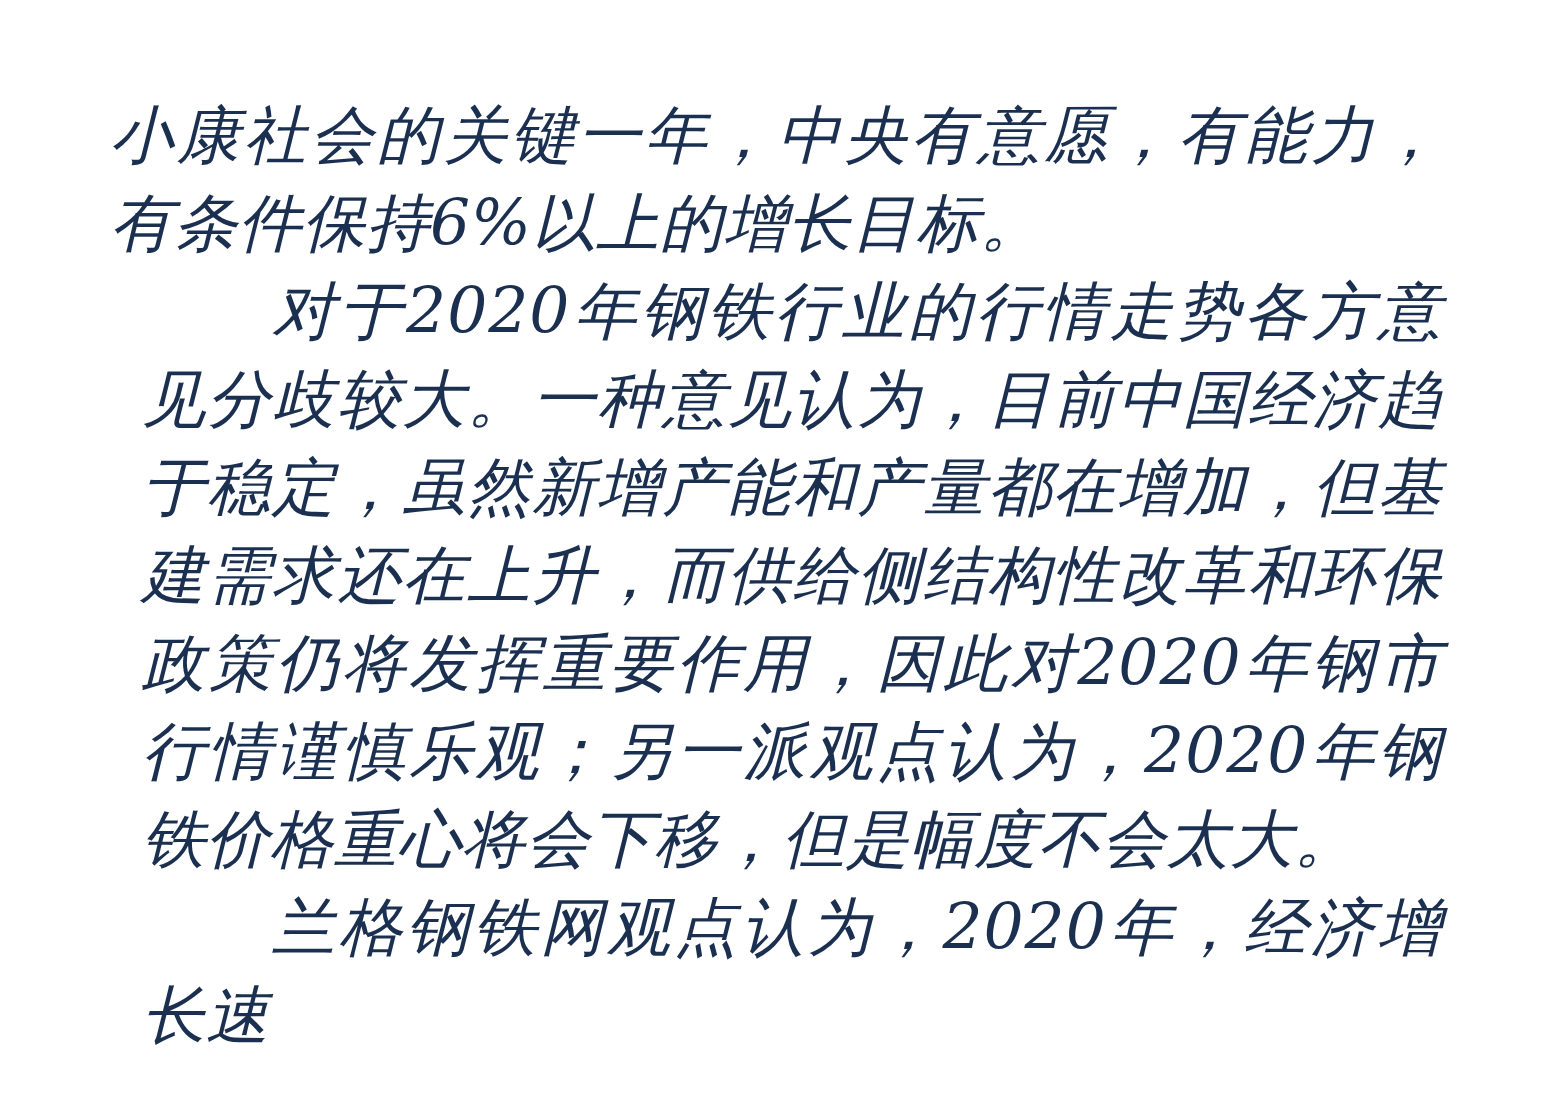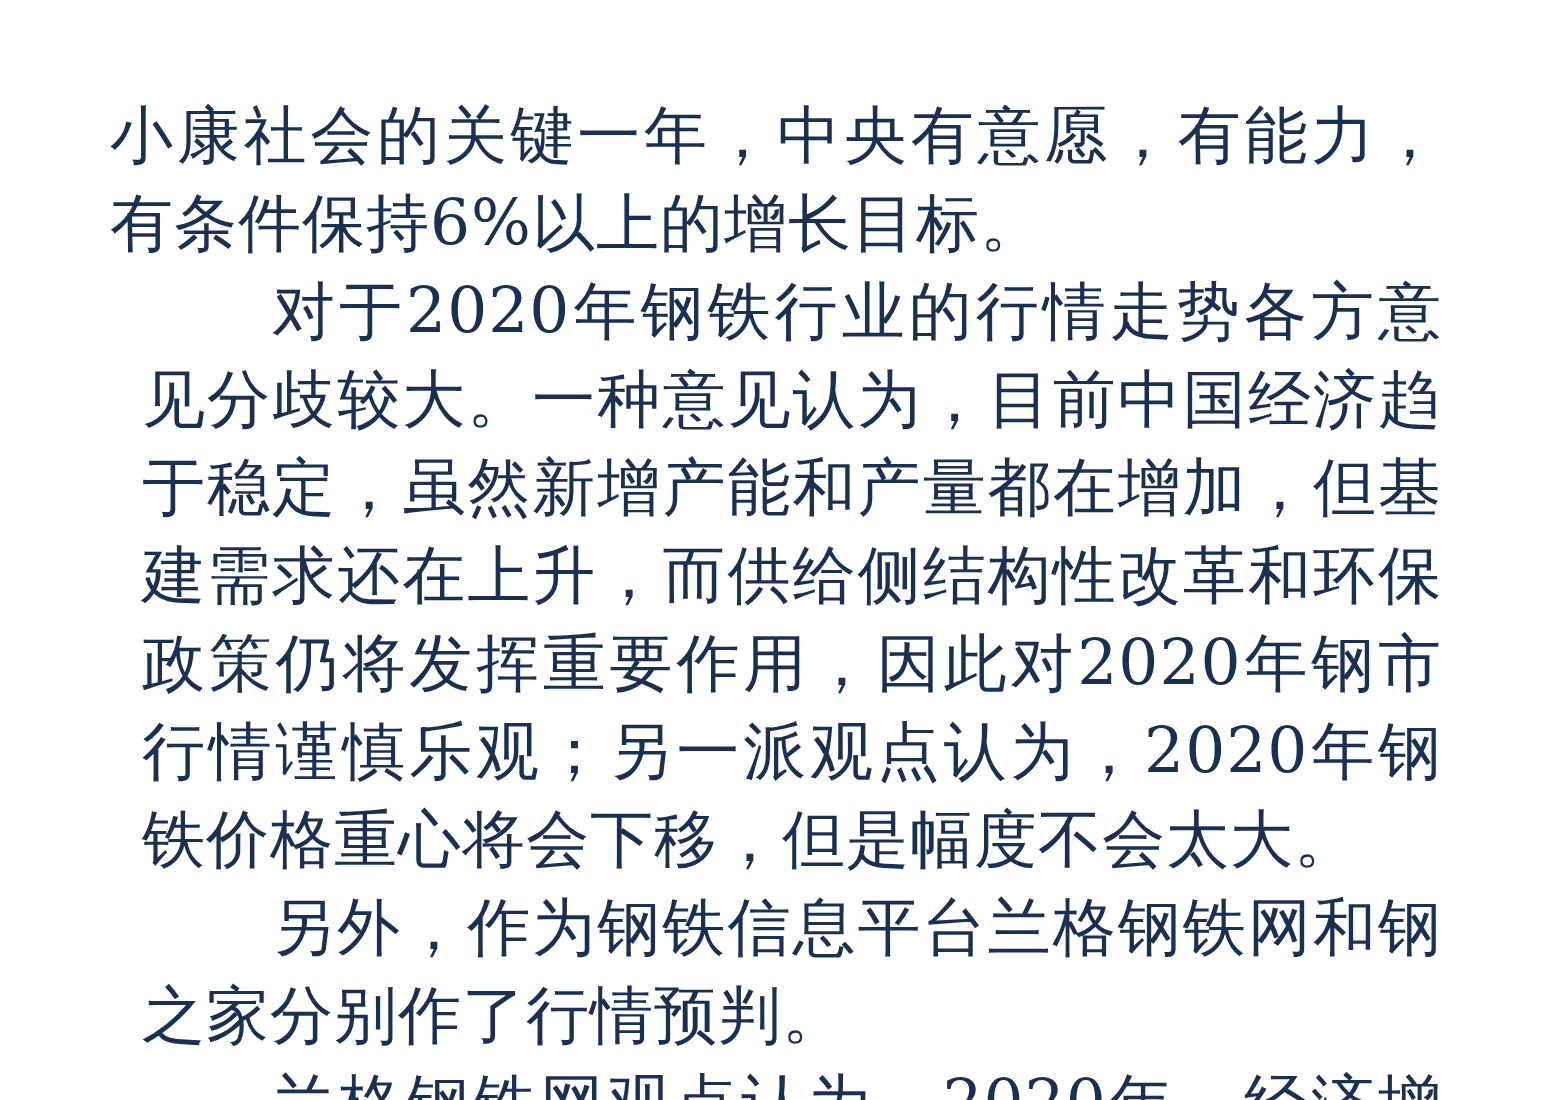--- a/index.html
+++ b/index.html
@@ -8,20 +8,21 @@
     background: #ffffff;
   }
   .page {
     width: 1552px;
     height: 1100px;
     background: #ffffff;
     position: relative;
     overflow: hidden;
     box-sizing: border-box;
     padding: 0 110px 0 110px;
+    font-style: italic;
   }
   .doc-body {
     font-family: "DejaVu Serif", "Liberation Serif", serif;
     color: #1b3050;
     font-size: 63px;
     line-height: 88px;
     letter-spacing: 1px;
     text-align: justify;
     text-justify: inter-character;
     font-weight: 500;
@@ -49,17 +50,16 @@
 
   <div class="para-partial-top">
     <div class="doc-body">
       <p class="para">稳增长放在更加突出的位置，2020年又是全面建成</p>
     </div>
   </div>
 
   <div class="doc-body">
     <p class="para">小康社会的关键一年，中央有意愿，有能力，有条件保持6%以上的增长目标。</p>
     <p class="para indent">对于2020年钢铁行业的行情走势各方意见分歧较大。一种意见认为，目前中国经济趋于稳定，虽然新增产能和产量都在增加，但基建需求还在上升，而供给侧结构性改革和环保政策仍将发挥重要作用，因此对2020年钢市行情谨慎乐观；另一派观点认为，2020年钢铁价格重心将会下移，但是幅度不会太大。</p>
-    <p class="para indent">另外，作为钢铁信息平台兰格钢铁网和钢之家分别作了行情预判。</p>
     <p class="para indent">兰格钢铁网观点认为，2020年，经济增长速</p>
   </div>
 
 </div>
 
 </body></html>

